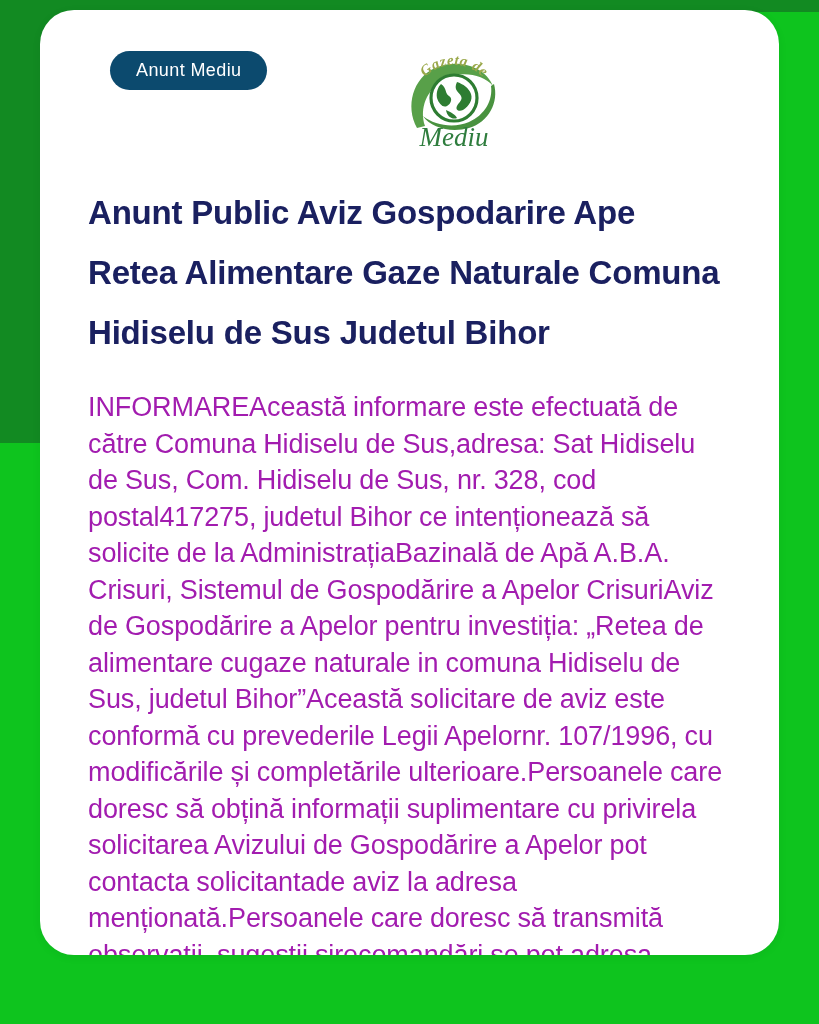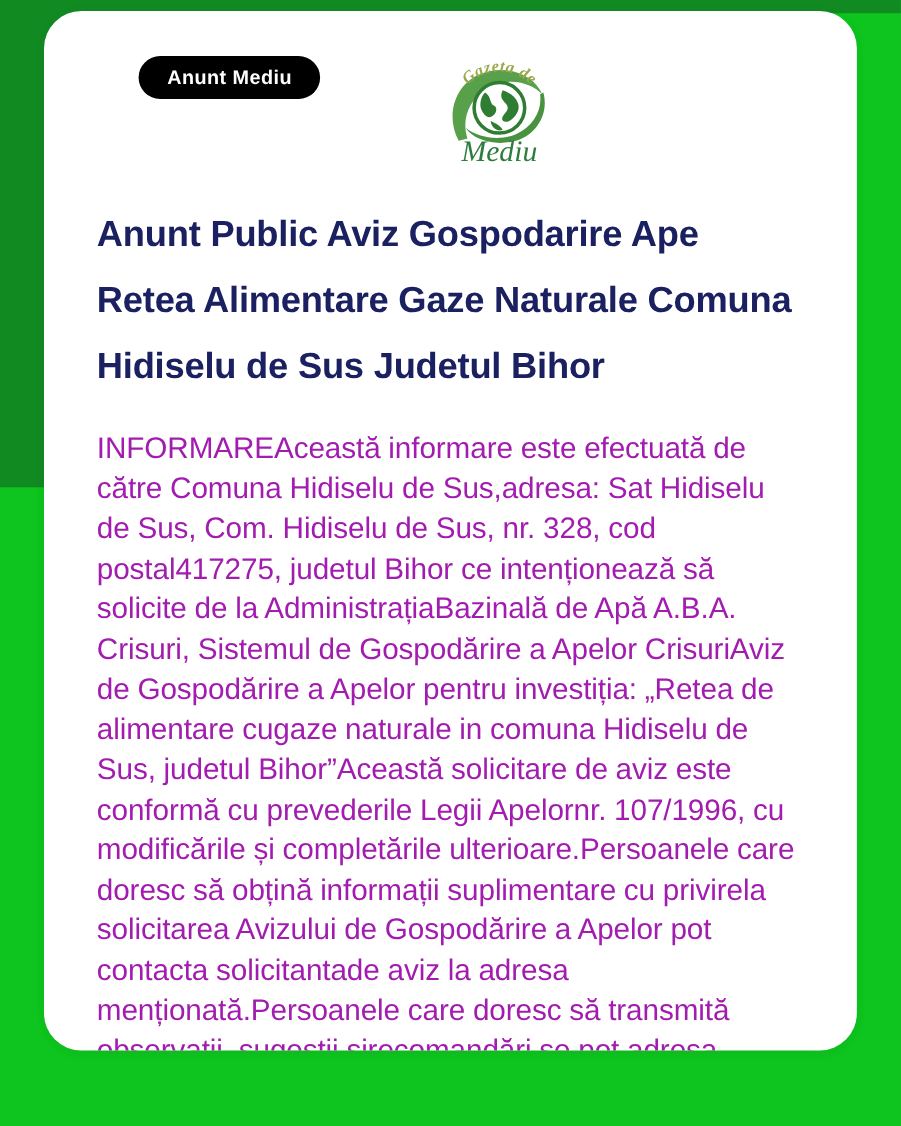--- a/index.html
+++ b/index.html
@@ -53,26 +53,26 @@
     overflow: hidden;
   }
 
   
   #header-row {
     position: relative;
     height: 118px;
   }
   #badge {
     position: absolute;
-    left: 42px;
+    left: 26px;
     top: 11px;
-    background: #000000;
+    background: #0c4a6e;
     color: #ffffff;
     font-size: 18px;
-    font-weight: bold;
+    font-weight: normal;
     letter-spacing: 0.4px;
     padding: 10px 26px 11px 26px;
     border-radius: 999px;
     display: inline-block;
     line-height: 1;
   }
 
   
   #logo {
     position: absolute;

